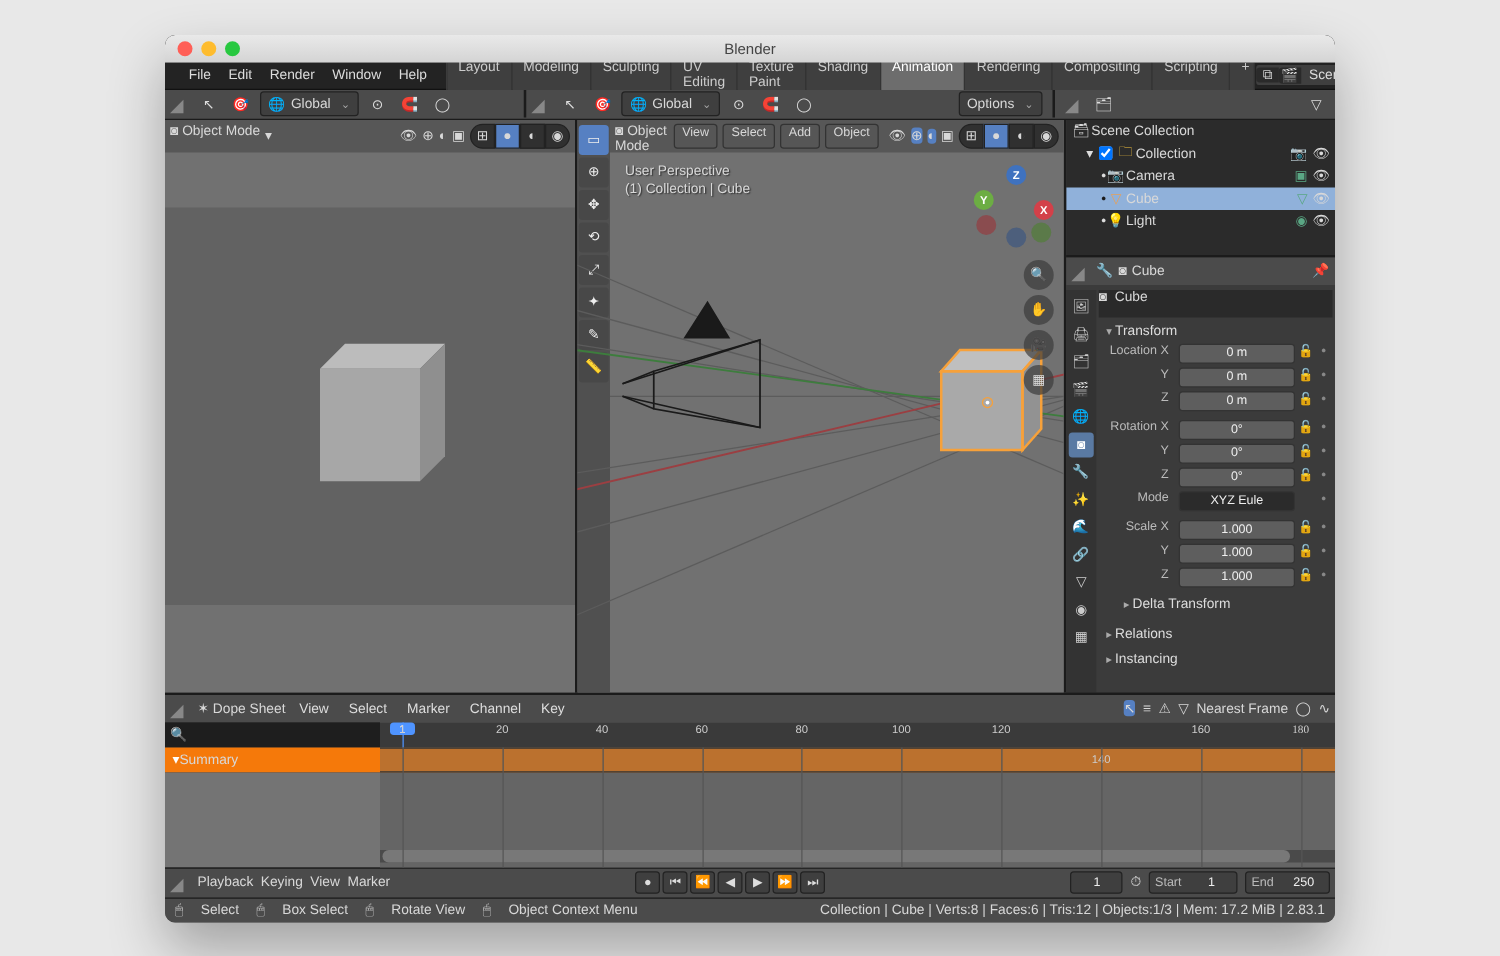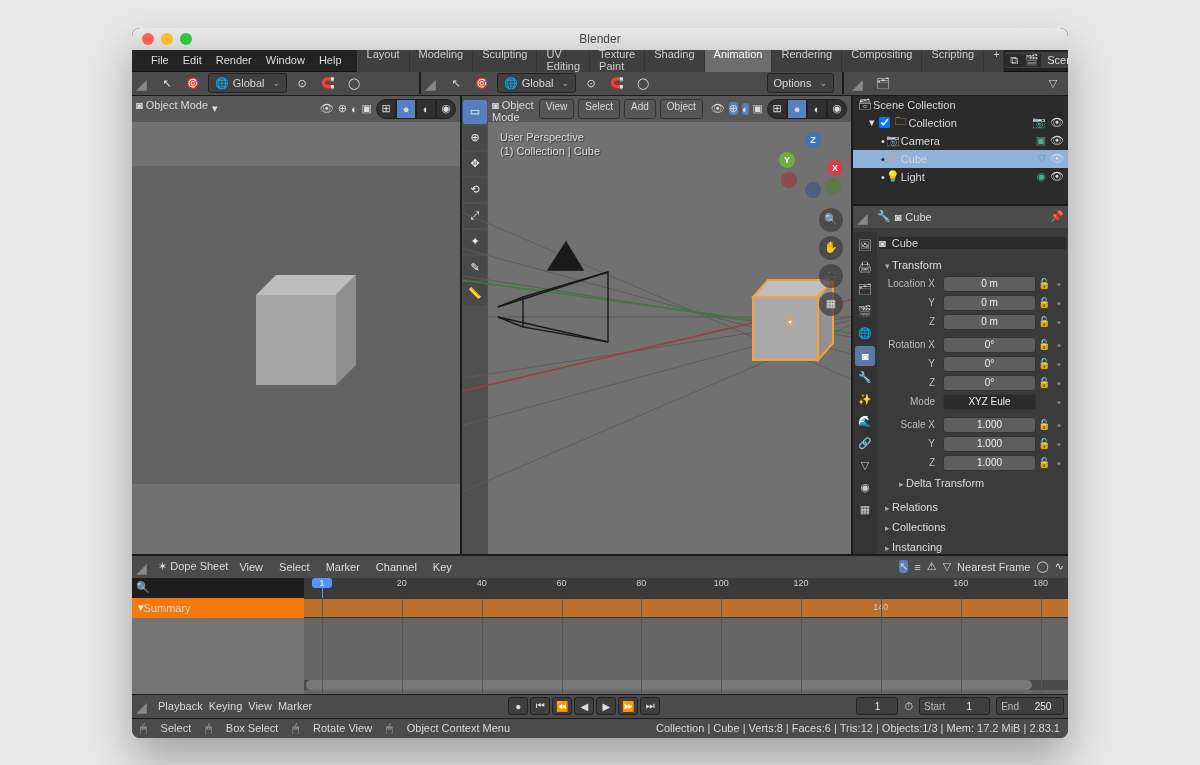--- a/index.html
+++ b/index.html
@@ -91,21 +91,21 @@
 .properties { flex: 1; display: flex; background: var(--bg-panel); min-height: 0; }
 .prop-tabs { width: 24px; background: #333; display: flex; flex-direction: column; align-items: center; padding-top: 4px; gap: 2px; }
 .prop-tabs .pt { width: 20px; height: 20px; border-radius: 3px; display: flex; align-items: center; justify-content: center; font-size: 11px; color: #ccc; }
 .prop-tabs .pt.act { background: #5a7aa3; color: #fff; }
 .prop-body { flex: 1; overflow-y: auto; padding: 0 2px 6px 2px; }
 .prop-hdr { height: 22px; background: var(--bg-header); display: flex; align-items: center; padding: 0 4px; gap: 4px; margin-bottom: 4px;}
 .panel-hdr { padding: 4px 6px; font-size: 11px; color: #ddd; }
 .panel-hdr::before { content: "▾ "; color: #aaa; font-size: 9px; }
 .panel-hdr.closed::before { content: "▸ "; }
 .panel-content { padding: 0 2px 4px 6px; }
-.prow { display: flex; align-items: center; height: 18px; gap: 2px; margin-bottom: 1px;}
+.prow { display: flex; height: 18px; gap: 2px; margin-bottom: 1px;}
 .prow .lbl { width: 56px; text-align: right; color: #bbb; font-size: 10px; padding-right: 6px;}
 .prow .val { flex: 1; background: #5e5e5e; border: 1px solid #333; border-radius: 3px; text-align: center; font-size: 10px; color: #eee; height: 16px; line-height: 14px;}
 .prow .lock { width: 14px; color: #888; font-size: 10px; text-align: center;}
 .prow .dot { width: 10px; color: #888; text-align: center;}
 
 
 .dope { height: 164px; background: #3e3e3e; border-top: 2px solid var(--divider); display: flex; flex-direction: column; }
 .dope-hdr { height: 22px; background: var(--bg-header); display: flex; align-items: center; padding: 0 4px; gap: 6px; }
 .dope-hdr .m { padding: 0 5px; color: #ddd; }
 .dope-body { flex: 1; display: flex; }
@@ -467,21 +467,20 @@
               </div>
             <div class="prow">
                 <div class="lbl">Z</div>
                 <div class="val">1.000</div>
                 <div class="lock">🔓</div>
                 <div class="dot">•</div>
               </div>
             <div class="panel-hdr closed" style="padding-left:14px">Delta Transform</div>
           </div>
           <div class="panel-hdr closed">Relations</div>
-          <div class="panel-hdr closed">Collections</div>
           <div class="panel-hdr closed">Instancing</div>
 
         </div>
       </div>
     </div>
   </div>
 
   <div class="dope">
     <div class="dope-hdr">
       <span class="corner">◢</span>
@@ -516,21 +515,21 @@
             </div>
         <span class="tick" style="left: 18px;">1</span>
             <span class="tick" style="left: 97.8333px;">20</span>
             <span class="tick" style="left: 177.667px;">40</span>
             <span class="tick" style="left: 257.5px;">60</span>
             <span class="tick" style="left: 337.333px;">80</span>
             <span class="tick" style="left: 417.167px;">100</span>
             <span class="tick" style="left: 497px;">120</span>
             <span class="tick" style="left: 576.833px; margin-top: 24px;">140</span>
             <span class="tick" style="left: 656.667px;">160</span>
-            <span class="tick" style="left: 736.5px;">180</span>
+            <span class="tick" style="left: 736.5px; font-family: Liberation Serif, serif;">180</span>
             <span class="tick" style="left: 816.333px;">200</span>
             <span class="tick" style="left: 928px;">220</span>
             <span class="tick" style="left: 976px;">240</span>
           </div>
         <div class="track-grid"></div>
         <svg style="position:absolute;top:0;left:0;width:100%;height:100%;pointer-events:none">
           <g stroke="#555" stroke-width="1"></g>
         </svg>
         <div style="position:absolute;bottom:2px;left:0;right:0">
             <div class="scrollbar">

